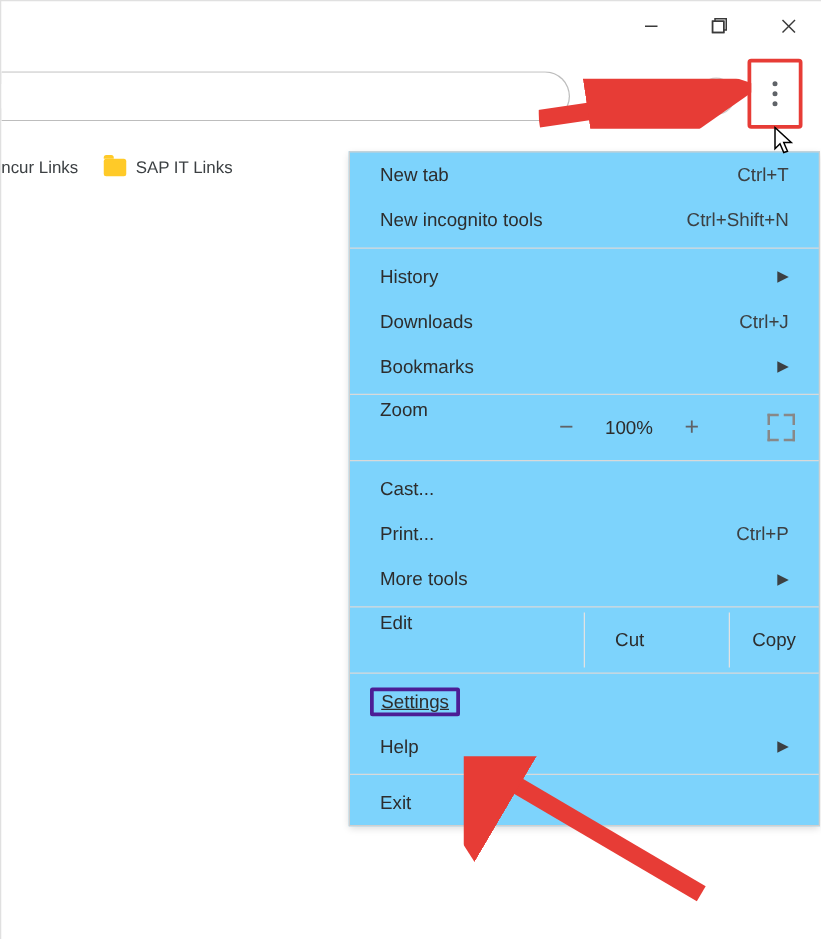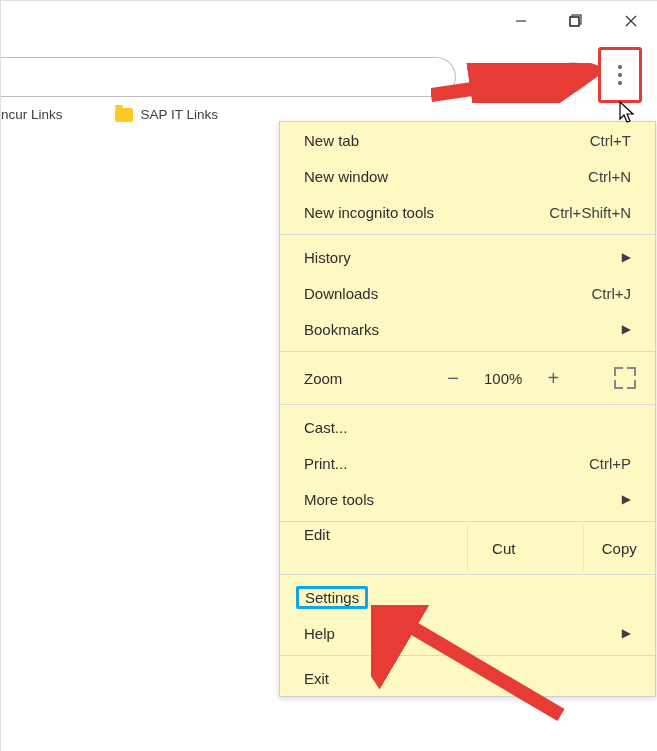--- a/index.html
+++ b/index.html
@@ -17,46 +17,46 @@
   .omnibox-cap{position:absolute;left:0;top:0;bottom:0;right:202px;border:1px solid #bdbdbd;border-left:none;border-radius:0 20px 20px 0;}
 
   .ext{width:22px;height:22px;background:#34a853;border-radius:50%;display:flex;align-items:center;justify-content:center;color:#fff;font-size:12px;font-weight:bold;margin-right:4px;}
   .off-badge{position:relative;top:10px;left:-6px;background:#e64a19;color:#fff;font-size:10px;padding:1px 4px;border-radius:2px;margin-right:8px;}
   .avatar{width:26px;height:26px;border-radius:50%;background:linear-gradient(135deg,#d9534f 0 55%,#c9302c 55% 100%);margin-right:12px;box-shadow:0 0 0 1px #fff,0 0 0 2px #ccc;}
   .kebab-wrap{width:38px;height:50px;border:3px solid #e73c36;border-radius:3px;display:flex;align-items:center;justify-content:center;margin-top:-4px;}
   .kebab-wrap .dot{width:4px;height:4px;background:#5f6368;border-radius:50%;margin:2px 0;}
   .kebab-inner{display:flex;flex-direction:column;align-items:center;}
 
   
-  .bkbar{position:absolute;top:106px;left:0;right:0;height:34px;display:flex;align-items:flex-start;font-size:13.5px;color:#3c4043;gap:32px;}
+  .bkbar{position:absolute;top:106px;left:0;right:0;height:34px;display:flex;align-items:flex-end;font-size:13.5px;color:#3c4043;}
   .bk-item{display:flex;align-items:center;margin-right:20px;}
   .folder{width:18px;height:14px;background:#ffca28;border-radius:2px;margin-right:8px;position:relative;}
   .folder:before{content:"";position:absolute;top:-3px;left:0;width:8px;height:3px;background:#ffca28;border-radius:2px 2px 0 0;}
 
   
-  .menu{position:absolute;top:120px;left:278px;width:375px;background:#fef9c3;border:1px solid #cfcfcf;box-shadow:0 2px 6px rgba(0,0,0,.15);font-size:15px;}
+  .menu{position:absolute;top:120px;left:278px;width:375px;background:#7dd3fc;border:1px solid #cfcfcf;box-shadow:0 2px 6px rgba(0,0,0,.15);font-size:15px;}
   .mrow{display:flex;align-items:center;height:36px;padding:0 24px;}
   .mlabel{flex:1;}
   .mshort{color:#3c4043;}
   .marrow{color:#3c4043;font-size:12px;margin-left:8px;}
   .sep{height:1px;background:#d9d9d9;margin:4px 0;}
-  .zoomrow{display:flex;align-items:center;height:44px;}
+  .zoomrow{display:flex;height:44px;}
   .zoomrow .zlabel{width:140px;padding-left:24px;}
   .zctrl{display:flex;align-items:center;gap:22px;}
   .zbtn{width:18px;text-align:center;color:#5f6368;font-size:20px;line-height:1;}
   .fs{width:22px;height:22px;margin-left:30px;position:relative;}
   .fs span{position:absolute;width:7px;height:7px;border:2px solid #888;}
   .fs .tl{top:0;left:0;border-right:none;border-bottom:none;}
   .fs .tr{top:0;right:0;border-left:none;border-bottom:none;}
   .fs .bl{bottom:0;left:0;border-right:none;border-top:none;}
   .fs .br{bottom:0;right:0;border-left:none;border-top:none;}
   .editrow{display:flex;align-items:flex-start;height:44px;}
   .editrow .elabel{width:120px;padding-left:24px;}
   .ebtn{flex:1;text-align:center;border-left:1px solid #e2e2e2;height:100%;display:flex;align-items:center;justify-content:center;margin-left:43px;}
-  .highlight-box{border:3px solid #0ea5e9;border-radius:2px;padding:0 6px;display:inline-block;margin-left:-8px;}
+  .highlight-box{border:3px solid #4c1d95;border-radius:2px;padding:0 6px;display:inline-block;margin-left:-8px;text-decoration:underline;}
 
   
   .arrow{position:absolute;pointer-events:none;}
 
   .cursor{position:absolute;top:100px;left:618px;pointer-events:none;}
 </style>
 </head>
 <body>
 
 <div class="stage">
@@ -108,24 +108,20 @@
     <div class="bk-item">
       <div class="folder"></div>
       <span>SAP IT Links</span>
     </div>
   </div>
 
   <div class="menu">
     <div class="mrow">
       <span class="mlabel">New tab</span>
       <span class="mshort">Ctrl+T</span>
-    </div>
-    <div class="mrow">
-      <span class="mlabel">New window</span>
-      <span class="mshort">Ctrl+N</span>
     </div>
     <div class="mrow">
       <span class="mlabel">New incognito tools</span>
       <span class="mshort">Ctrl+Shift+N</span>
     </div>
     <div class="sep"></div>
     <div class="mrow">
       <span class="mlabel">History</span>
       <span class="marrow">▶</span>
     </div>

